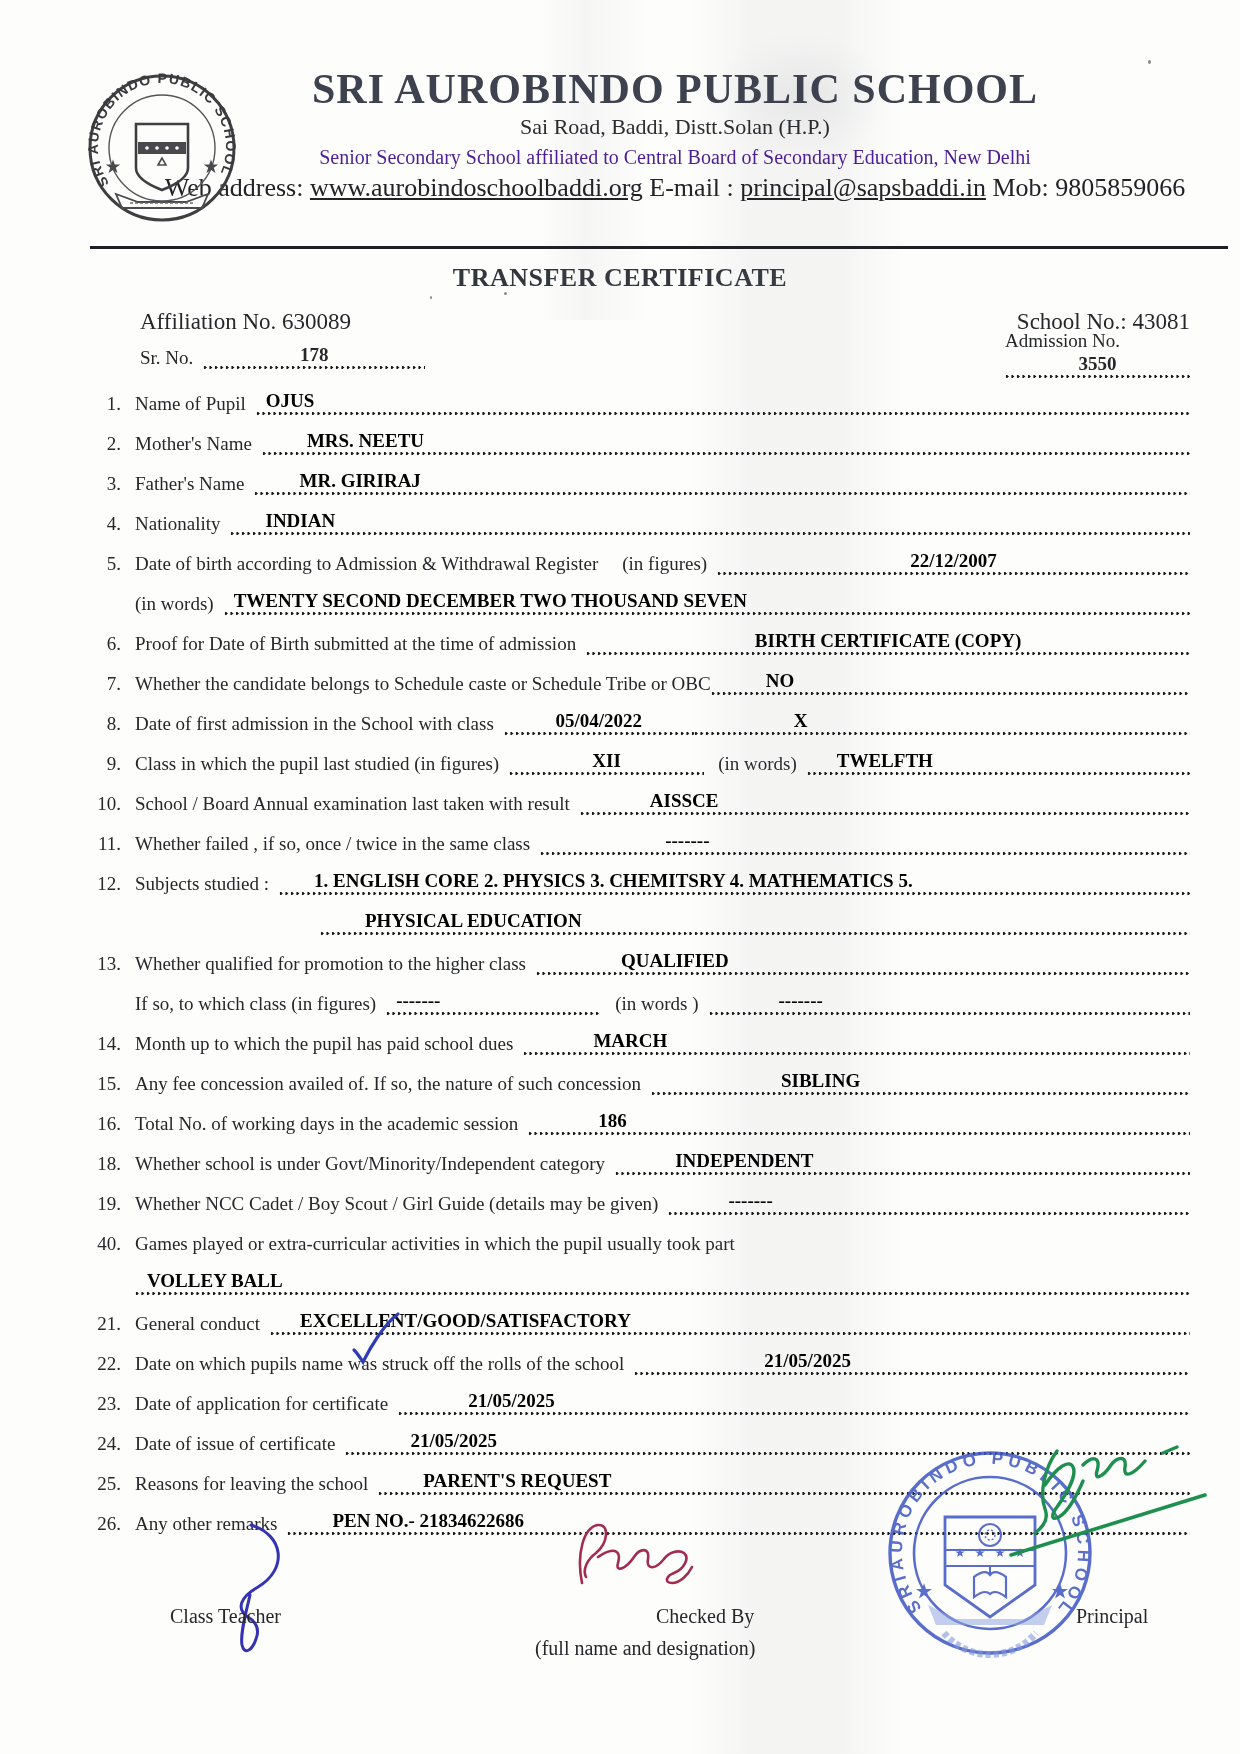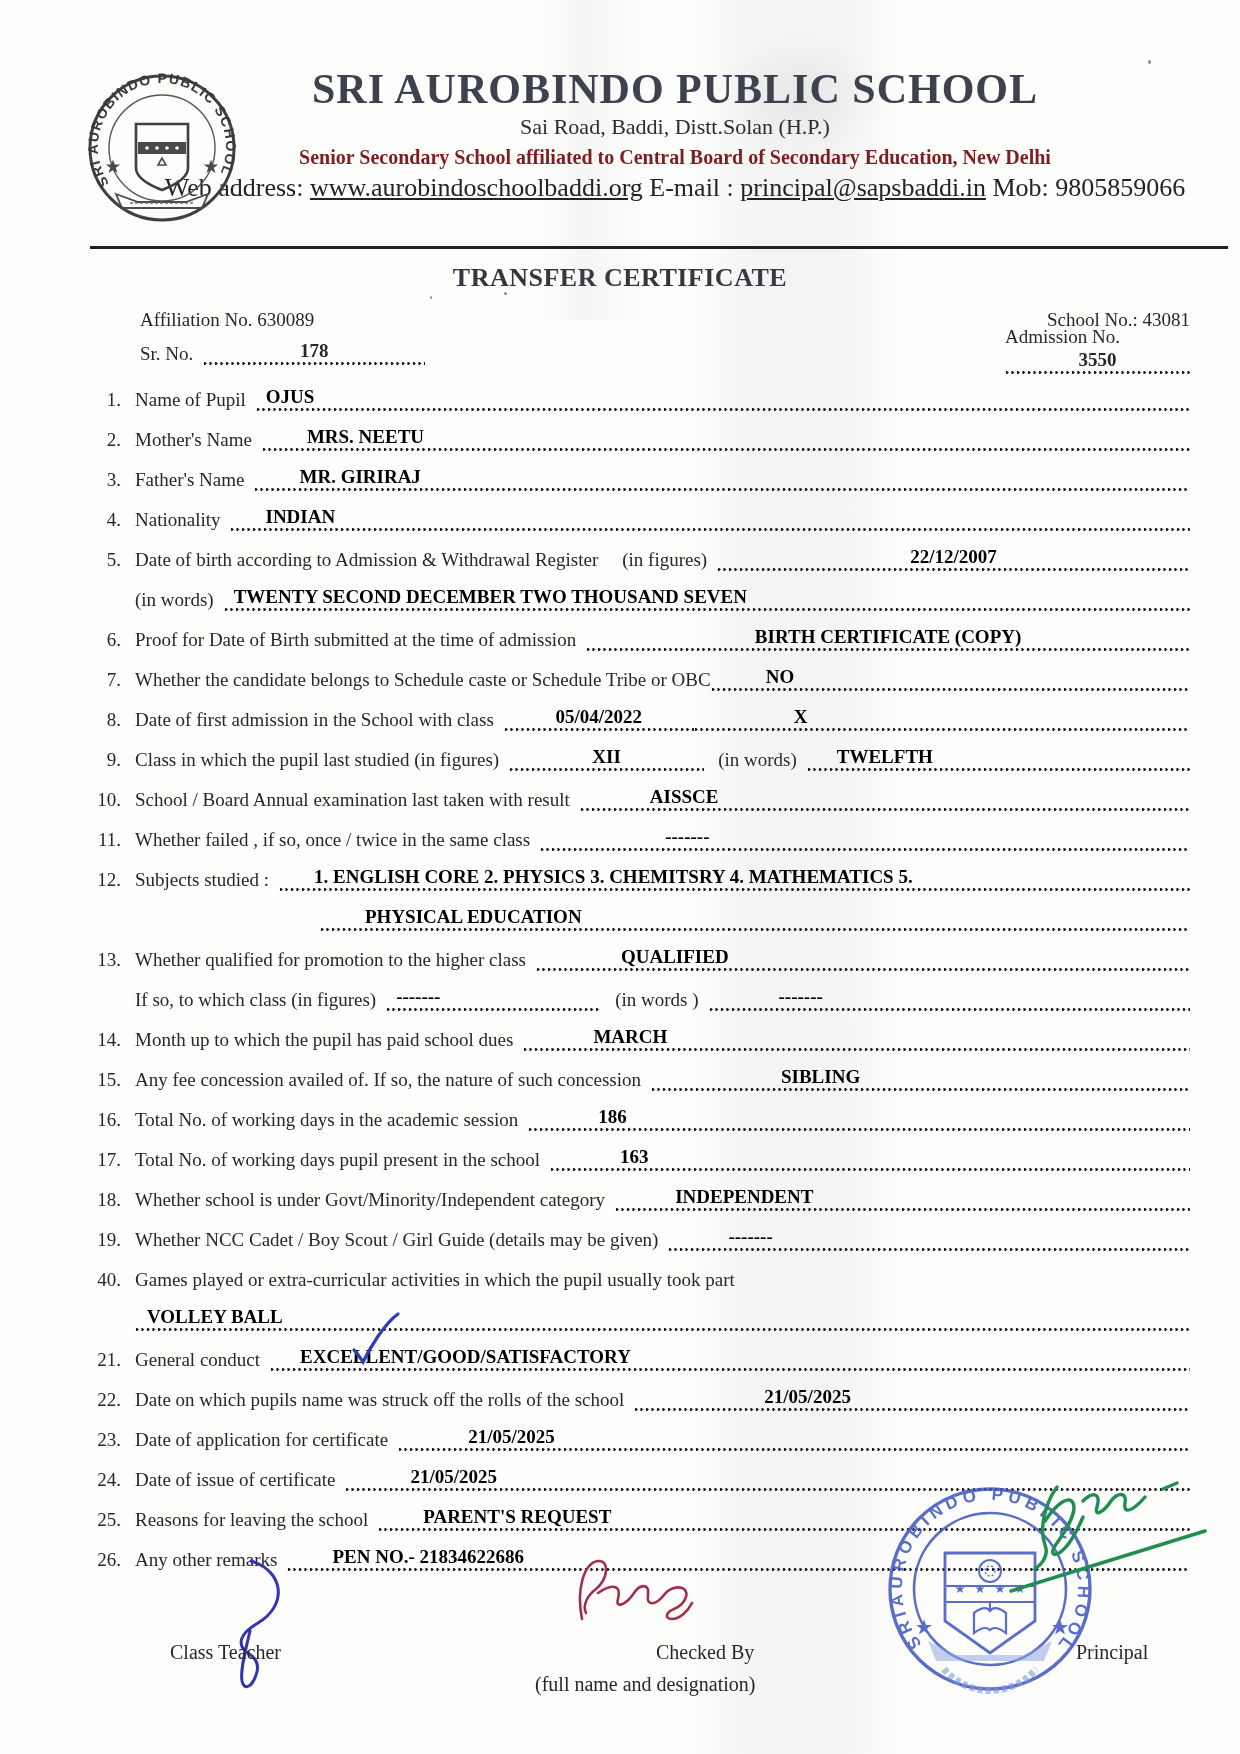--- a/index.html
+++ b/index.html
@@ -20,28 +20,28 @@
   .scan-smudge{position:absolute;left:712px;top:32px;width:180px;height:130px;
     background:radial-gradient(ellipse at center,rgba(110,112,122,.10),transparent 70%);pointer-events:none;}
   .speck{position:absolute;background:#8a8a8a;border-radius:50%;}
 
   
   .header{position:relative;padding-top:66px;}
   .logo{position:absolute;left:86px;top:72px;width:152px;height:152px;}
   .header-text{margin-left:110px;text-align:center;}
   .school-name{font-size:42px;font-weight:bold;color:#3e424e;letter-spacing:1px;line-height:46px;}
   .school-addr{font-size:22px;color:#2b2c30;line-height:30px;}
-  .school-affil{font-size:20px;font-weight:bold;color:#7f1d1d;line-height:30px;}
+  .school-affil{font-size:20px;font-weight:normal;color:#4c1d95;line-height:30px;}
   .school-web{font-size:26px;color:#222327;line-height:31px;}
   .school-web .lnk{text-decoration:underline;}
   .divider{position:absolute;left:90px;right:12px;top:246px;border-top:3px solid #202126;}
 
   
   .tc-title{margin-top:60px;text-align:center;font-size:26px;font-weight:bold;color:#34363e;letter-spacing:.5px;}
-  .meta-row{display:flex;justify-content:space-between;margin:16px 50px 0 140px;font-size:19px;}
+  .meta-row{display:flex;justify-content:space-between;margin:16px 50px 0 140px;font-size:23px;}
   .sr-row{display:flex;justify-content:space-between;align-items:flex-end;margin:4px 50px 0 140px;font-size:19px;height:30px;}
   .sr-left{display:flex;align-items:flex-end;}
   .sr-right{display:flex;align-items:flex-start;position:relative;top:9px;flex-direction:column;}
   .minifill{position:relative;height:26px;display:flex;align-items:flex-end;justify-content:center;}
   .minifill::after{content:"";position:absolute;left:0;right:0;bottom:0;height:3px;
     background-image:radial-gradient(circle at 2px 1.5px,#1c1c1e 1.25px,transparent 1.55px);
     background-size:5.5px 3px;background-repeat:repeat-x;}
   .minifill .val{position:relative;bottom:3px;}
 
   .fields{margin:6px 50px 0 50px;}
@@ -314,27 +314,20 @@
     </div>
 
     <div class="row">
       <span class="num">16.</span>
       <span class="lbl">Total No. of working days in the academic session</span>
       <span class="fill i70">
           <span class="val">186</span>
         </span>
     </div>
 
-    <div class="row">
-      <span class="num">17.</span>
-      <span class="lbl">Total No. of working days pupil present in the school</span>
-      <span class="fill i70">
-          <span class="val">163</span>
-        </span>
-    </div>
 
     <div class="row">
       <span class="num">18.</span>
       <span class="lbl">Whether school is under Govt/Minority/Independent category</span>
       <span class="fill i60">
           <span class="val">INDEPENDENT</span>
         </span>
     </div>
 
     <div class="row">

